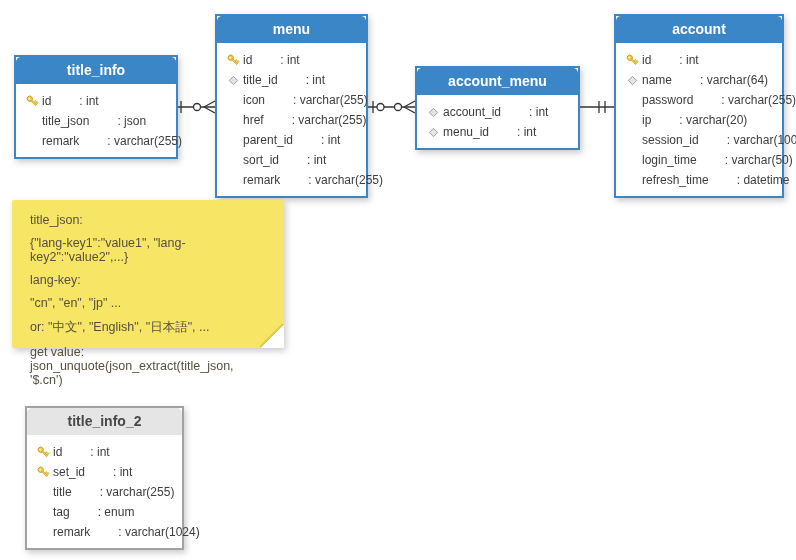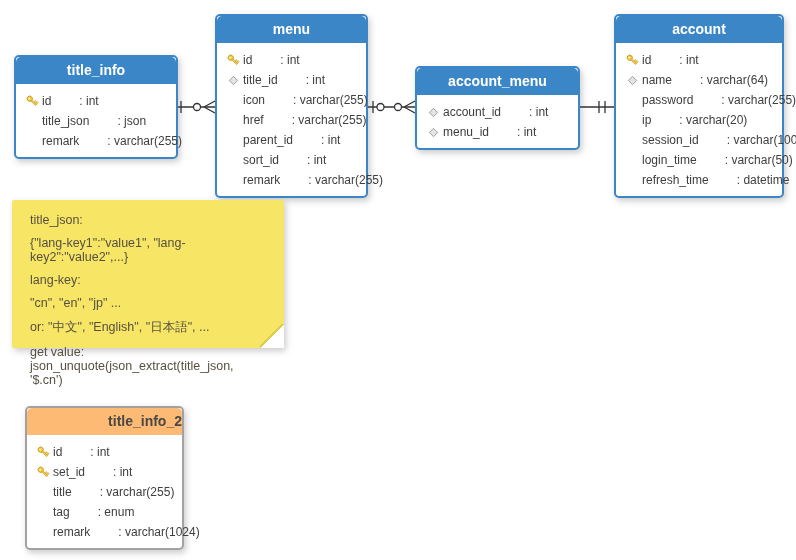--- a/index.html
+++ b/index.html
@@ -3,30 +3,30 @@
 <meta charset="utf-8">
 <style>
   html,body { margin:0; padding:0; background:#ffffff; }
   .canvas {
     position:relative; width:796px; height:560px; overflow:hidden;
     background:#ffffff; font-family:"Liberation Sans", sans-serif;
   }
   
   .table {
     position:absolute; background:#ffffff; border:2px solid #3a86c6;
-    border-radius:5px; box-shadow:2px 3px 6px rgba(70,70,70,.28);
+    border-radius:0; box-shadow:2px 3px 6px rgba(70,70,70,.28);
     box-sizing:border-box;
   }
   .thead {
     height:27px; line-height:27px; text-align:center;
     background:#3a86c6; color:#ffffff; font-weight:bold; font-size:14px;
     border-bottom:2px solid #ffffff; border-radius:5px 5px 0 0;
   }
   .table.gray { border-color:#a2a2a2; }
-  .table.gray .thead { background:#fdba74; color:#484848;text-align:right; }
+  .table.gray .thead { background:#e5e5e5; color:#484848; }
   .tbody { padding:5px 0 6px 0; }
   .row { display:flex; align-items:center; height:20px; padding:0 6px 0 6px; white-space:nowrap; }
   .icn { width:20px; min-width:20px; display:inline-flex; justify-content:center; align-items:center; }
   .fname { font-weight:normal; color:#3d3d3d; font-size:12px; }
   .ftype { color:#404040; font-size:12px;padding-left:28px; }
   .ftype::before { content:": "; }
   
   .conn { position:absolute; overflow:visible; }
   .conn path { stroke:#333333; stroke-width:1.3; fill:none; }
   .conn circle { stroke:#333333; stroke-width:1.3; fill:#ffffff; }

